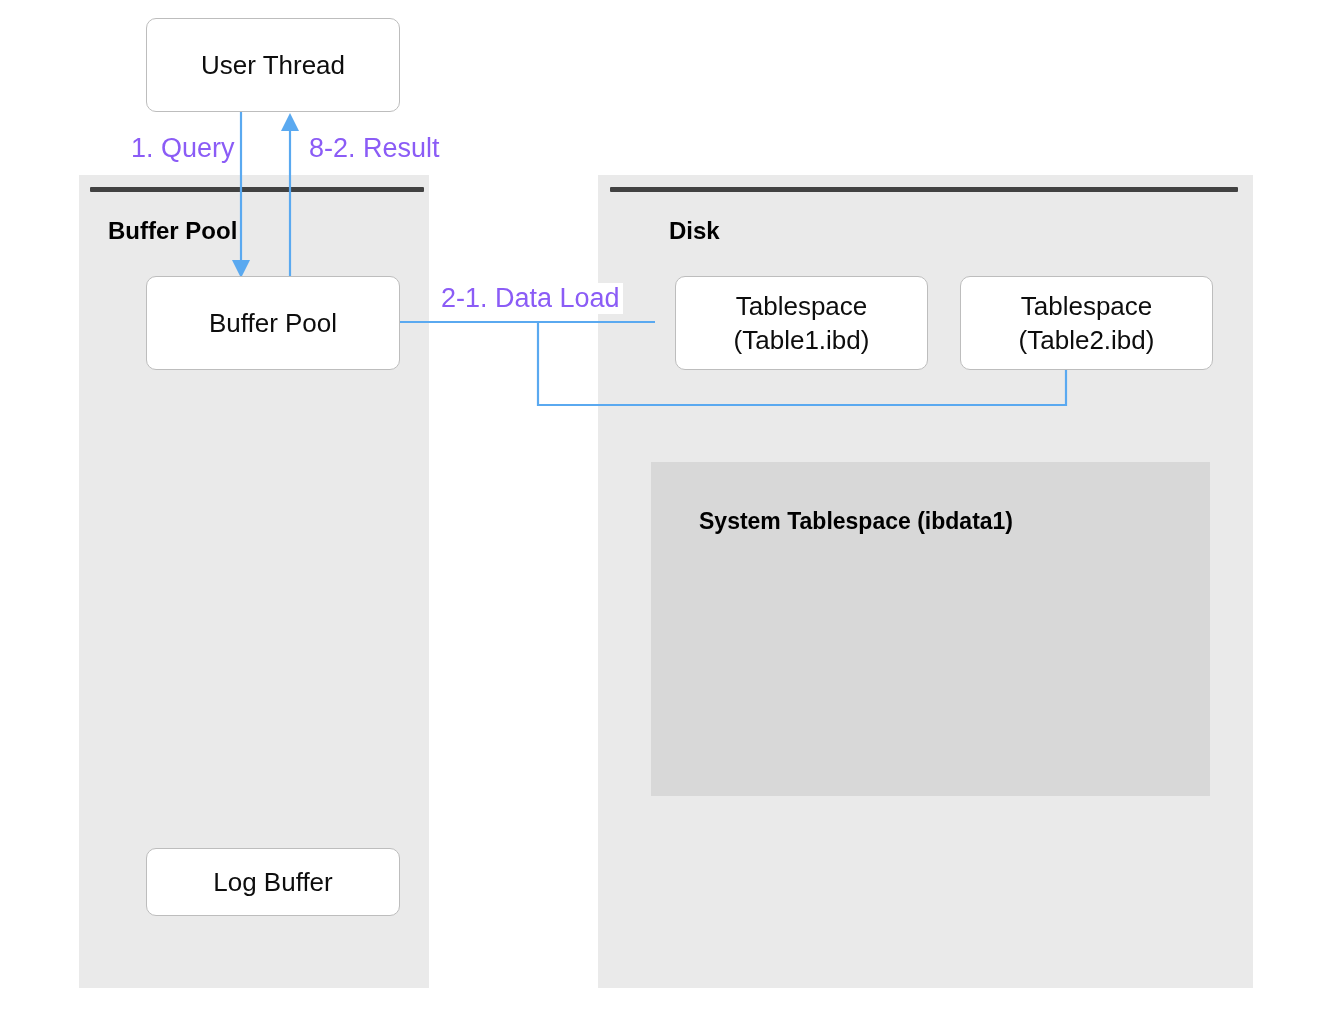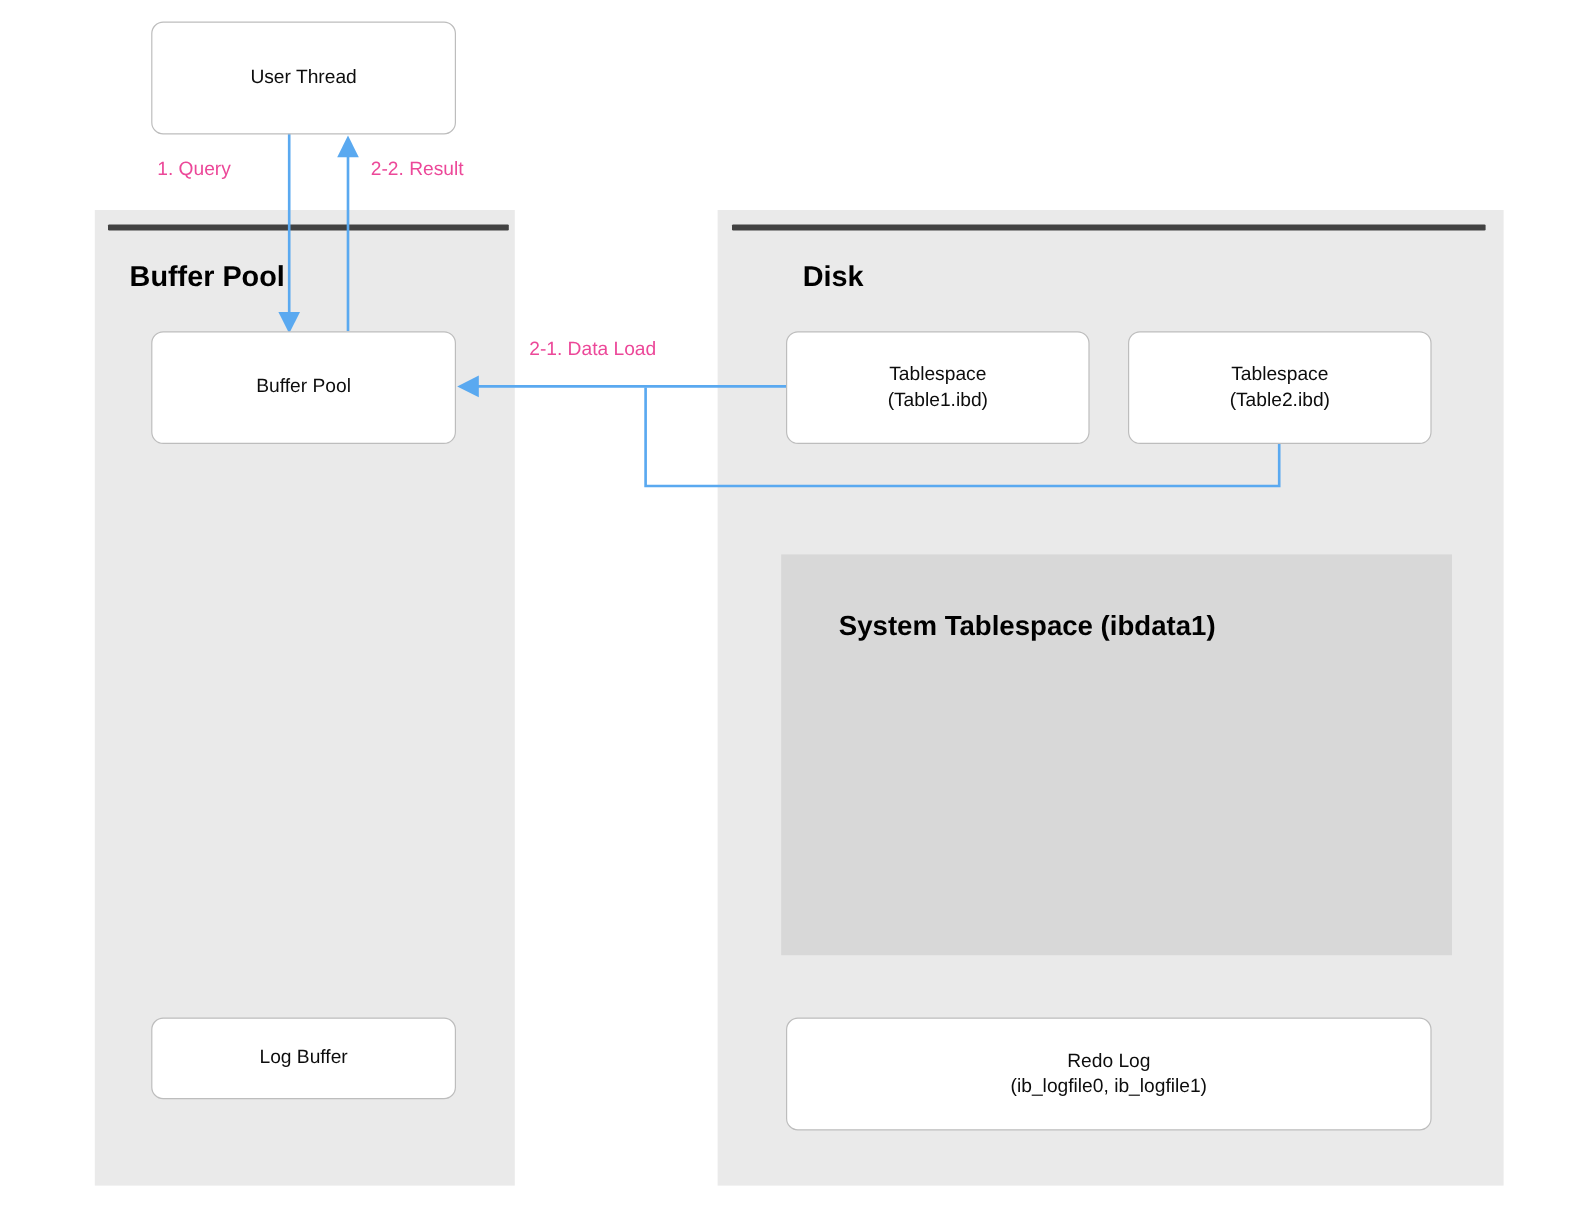--- a/index.html
+++ b/index.html
@@ -24,24 +24,25 @@
     position: absolute;
     background: #ffffff;
     border: 1px solid #bdbdbd;
     border-radius: 10px;
     box-sizing: border-box;
     display: flex;
     align-items: center;
     justify-content: center;
     text-align: center;
     color: #0d0d0d;
-    font-size: 16px;
+    font-size: 26px;
     line-height: 1.32;
     font-family: "Liberation Sans", sans-serif;
     white-space: pre-line;
+    margin-left: 20px;
   }
 
   
   .panel {
     position: absolute;
     background: #eaeaea;
     box-sizing: border-box;
   }
   .panel-rule {
     position: absolute;
@@ -69,22 +70,22 @@
     font-size: 23px;
     font-weight: bold;
     color: #000000;
     font-family: "Liberation Sans", sans-serif;
     white-space: nowrap;
   }
 
   
   .edge-label {
     position: absolute;
-    font-size: 16px;
-    color: #ec4899;
+    font-size: 27px;
+    color: #8b5cf6;
     font-family: "Liberation Sans", sans-serif;
     white-space: nowrap;
     background: #ffffff;
     padding: 0 3px;
   }
 
   
   #edges {
     position: absolute;
     left: 0; top: 0;
@@ -125,34 +126,32 @@
     <line x1="290" y1="276" x2="290" y2="124" stroke="#5AA9F0" stroke-width="2.2"></line>
     <path d="M 290 113 L 281 131 L 299 131 Z" fill="#5AA9F0"></path>
 
     <line x1="655" y1="322" x2="392" y2="322" stroke="#5AA9F0" stroke-width="2.2"></line>
     <path d="M 381 322 L 399 313 L 399 331 Z" fill="#5AA9F0"></path>
 
     <polyline points="1066,370 1066,405 538,405 538,323" fill="none" stroke="#5AA9F0" stroke-width="2.2"></polyline>
   </svg>
 
   <div class="edge-label" style="left:128px; top:133px;">1. Query</div>
-  <div class="edge-label" style="left:306px; top:133px;">2-2. Result</div>
+  <div class="edge-label" style="left:306px; top:133px;">8-2. Result</div>
   <div class="edge-label" style="left:438px; top:283px;">2-1. Data Load</div>
 
   <div class="node" style="left:126px; top:18px; width:254px; height:94px;">User Thread</div>
 
   <div class="node" style="left:126px; top:276px; width:254px; height:94px;">Buffer Pool</div>
 
   <div class="node" style="left:126px; top:848px; width:254px; height:68px;">Log Buffer</div>
 
   <div class="node" style="left:655px; top:276px; width:253px; height:94px;">Tablespace
 (Table1.ibd)</div>
 
   <div class="node" style="left:940px; top:276px; width:253px; height:94px;">Tablespace
 (Table2.ibd)</div>
 
 
 
 
-  <div class="node" style="left:655px; top:848px; width:538px; height:94px;">Redo Log
-(ib_logfile0, ib_logfile1)</div>
 
 </div>
 
 </body></html>

